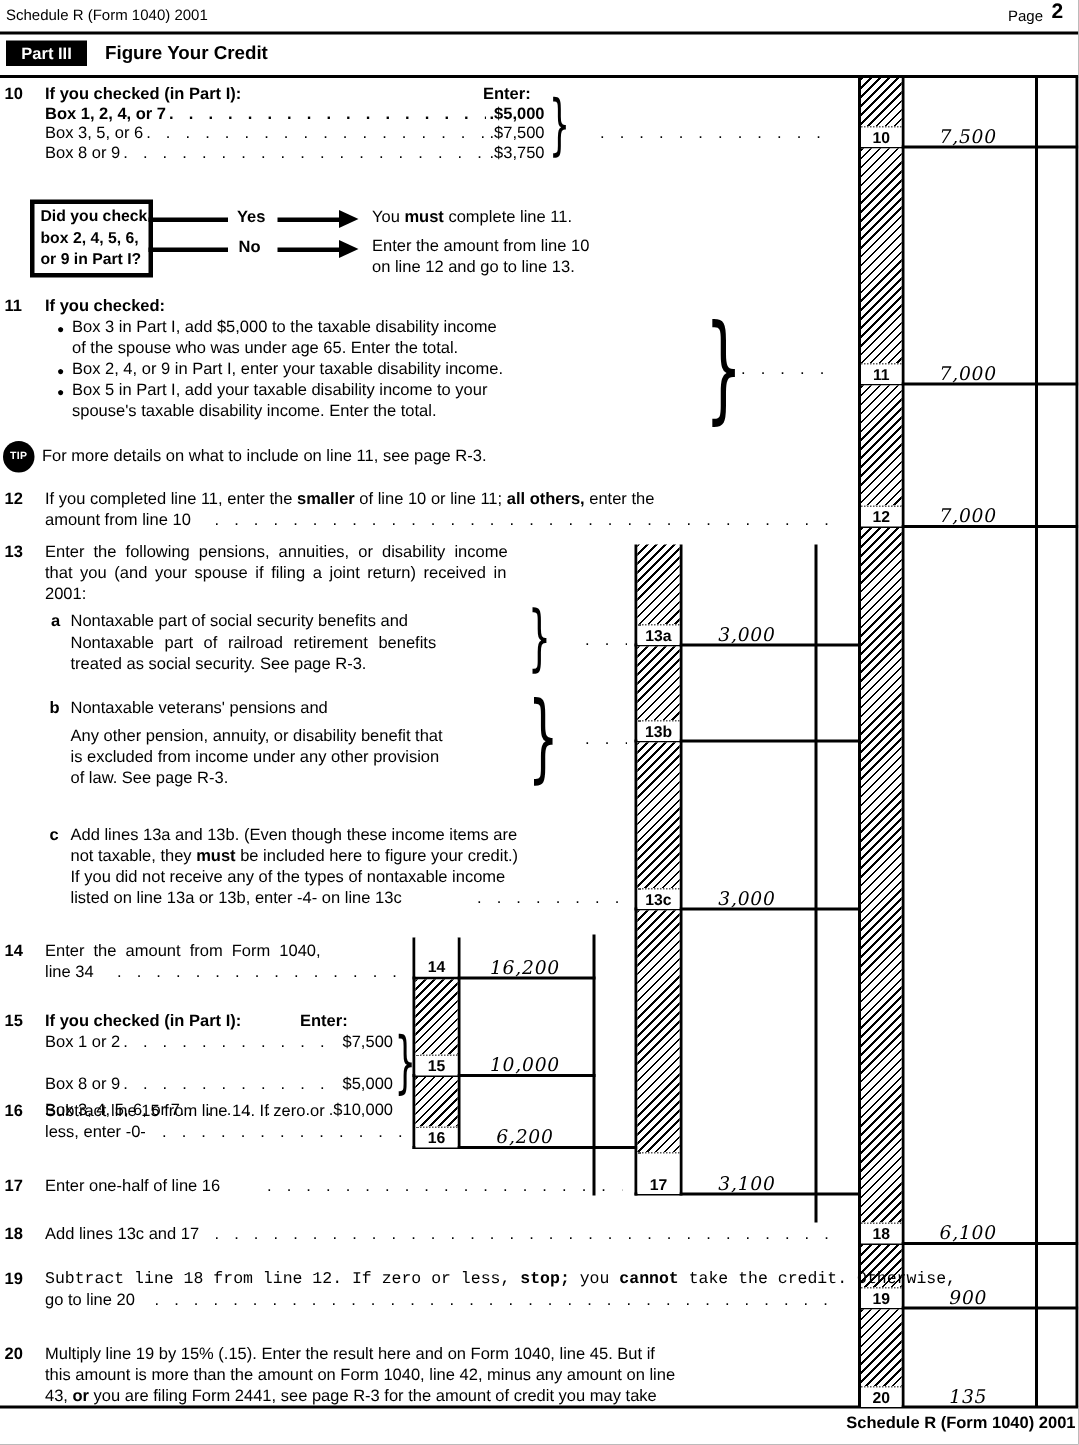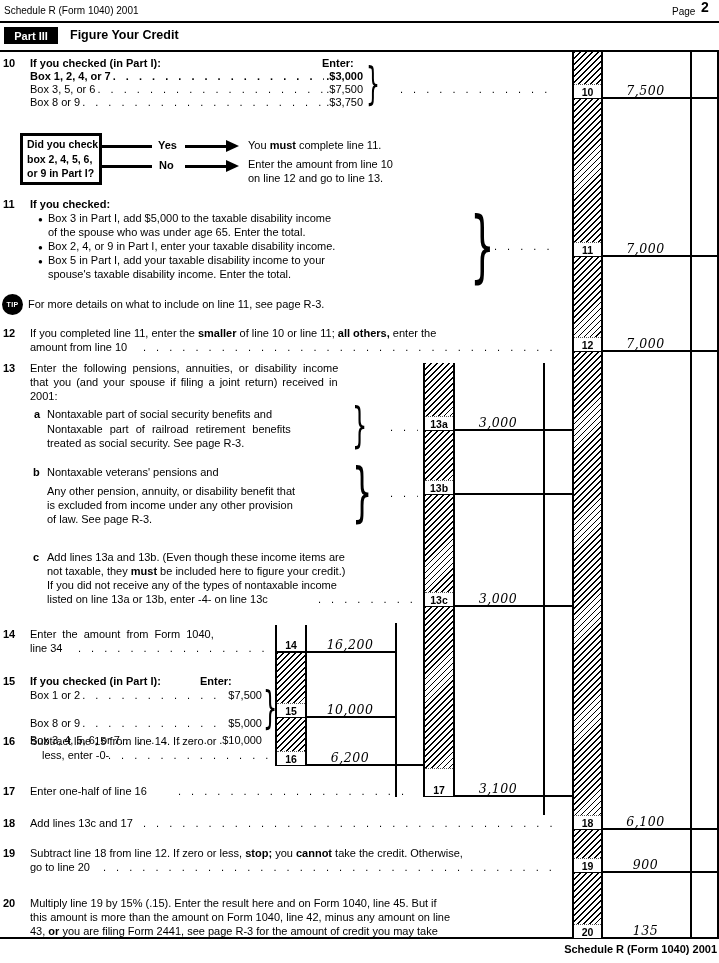--- a/index.html
+++ b/index.html
@@ -115,21 +115,21 @@
   <div class="val" style="left:603px;top:815px;width:85px;height:13px;">6,100</div>
   <div class="val" style="left:603px;top:858px;width:85px;height:13px;">900</div>
   <div class="val" style="left:603px;top:924px;width:85px;height:13px;">135</div>
 
   <div class="num" style="left:3px;top:57px;">10</div>
   <div class="txt b" style="left:30px;top:57px;">If you checked (in Part I):</div>
   <div class="txt b" style="left:322px;top:57px;">Enter:</div>
   <div class="row" style="left:30px;top:70px;width:333px;font-weight:bold;">
     <span class="lab">Box 1, 2, 4, or 7</span>
     <span class="leader">. . . . . . . . . . . . . . . . . . . . . . . . . . . . . . . . . . . . . . . . . . . . .</span>
-    <span class="amt">.$3,000</span>
+    <span class="amt">.$5,000</span>
   </div>
   <div class="row" style="left:30px;top:83px;width:333px;">
     <span class="lab">Box 3, 5, or 6</span>
     <span class="leader">. . . . . . . . . . . . . . . . . . . . . . . . . . . . . . . . . . . . . . . . . . . . .</span>
     <span class="amt">.$7,500</span>
   </div>
   <div class="row" style="left:30px;top:96px;width:333px;">
     <span class="lab">Box 8 or 9</span>
     <span class="leader">. . . . . . . . . . . . . . . . . . . . . . . . . . . . . . . . . . . . . . . . . . . . .</span>
     <span class="amt">.$3,750</span>
@@ -222,33 +222,33 @@
   </div>
   <div class="row" style="left:30px;top:717px;width:232px;">
     <span class="lab">Box 8 or 9</span>
     <span class="leader">. . . . . . . . . . . . . . . . . . . . . . . . . . . . . . . . . . . . . . . . . . . . .</span>
     <span class="amt">$5,000</span>
   </div>
   <div class="brace" style="left:263px;top:687px;font-size:45px;">}</div>
 
   <div class="num" style="left:3px;top:735px;">16</div>
   <div class="txt" style="left:30px;top:735px;">Subtract line 15 from line 14. If zero or</div>
-  <div class="txt" style="left:42px;top:749px;">less, enter -0-</div>
+  <div class="txt" style="left:30px;top:749px;">less, enter -0-</div>
   <div class="dotrow" style="left:108px;top:749px;width:160px;">. . . . . . . . . . . . . . . . . . . . . . . . . . . . . . . . . . . . . . . . . . . . .</div>
 
   <div class="num" style="left:3px;top:785px;">17</div>
   <div class="txt" style="left:30px;top:785px;">Enter one-half of line 16</div>
   <div class="dotrow" style="left:178px;top:785px;width:237px;">. . . . . . . . . . . . . . . . . . . . . . . . . . . . . . . . . . . . . . . . . . . . .</div>
 
   <div class="num" style="left:3px;top:817px;">18</div>
   <div class="txt" style="left:30px;top:817px;">Add lines 13c and 17</div>
   <div class="dotrow" style="left:143px;top:817px;width:414px;">. . . . . . . . . . . . . . . . . . . . . . . . . . . . . . . . . . . . . . . . . . . . .</div>
 
   <div class="num" style="left:3px;top:847px;">19</div>
-  <div class="txt" style="left:30px;top:847px;"><span>Subtract line 18 from line 12. If zero or less, </span><span class="b">stop;</span><span> you </span><span class="b">cannot</span><span> take the credit. Otherwise,</span></div>
+  <div class="txt" style="left:30px;top:847px;font-family:Liberation Mono, monospace;"><span>Subtract line 18 from line 12. If zero or less, </span><span class="b">stop;</span><span> you </span><span class="b">cannot</span><span> take the credit. Otherwise,</span></div>
   <div class="txt" style="left:30px;top:861px;">go to line 20</div>
   <div class="dotrow" style="left:103px;top:861px;width:454px;">. . . . . . . . . . . . . . . . . . . . . . . . . . . . . . . . . . . . . . . . . . . . .</div>
 
   <div class="num" style="left:3px;top:897px;">20</div>
   <div class="txt" style="left:30px;top:897px;">Multiply line 19 by 15% (.15). Enter the result here and on Form 1040, line 45. But if</div>
   <div class="txt" style="left:30px;top:911px;">this amount is more than the amount on Form 1040, line 42, minus any amount on line</div>
   <div class="txt" style="left:30px;top:925px;"><span>43, </span><span class="b">or</span><span> you are filing Form 2441, see page R-3 for the amount of credit you may take</span></div>
 
   <div class="txt b" style="right:2px;top:943px;position:absolute;">Schedule R (Form 1040) 2001</div>
 

